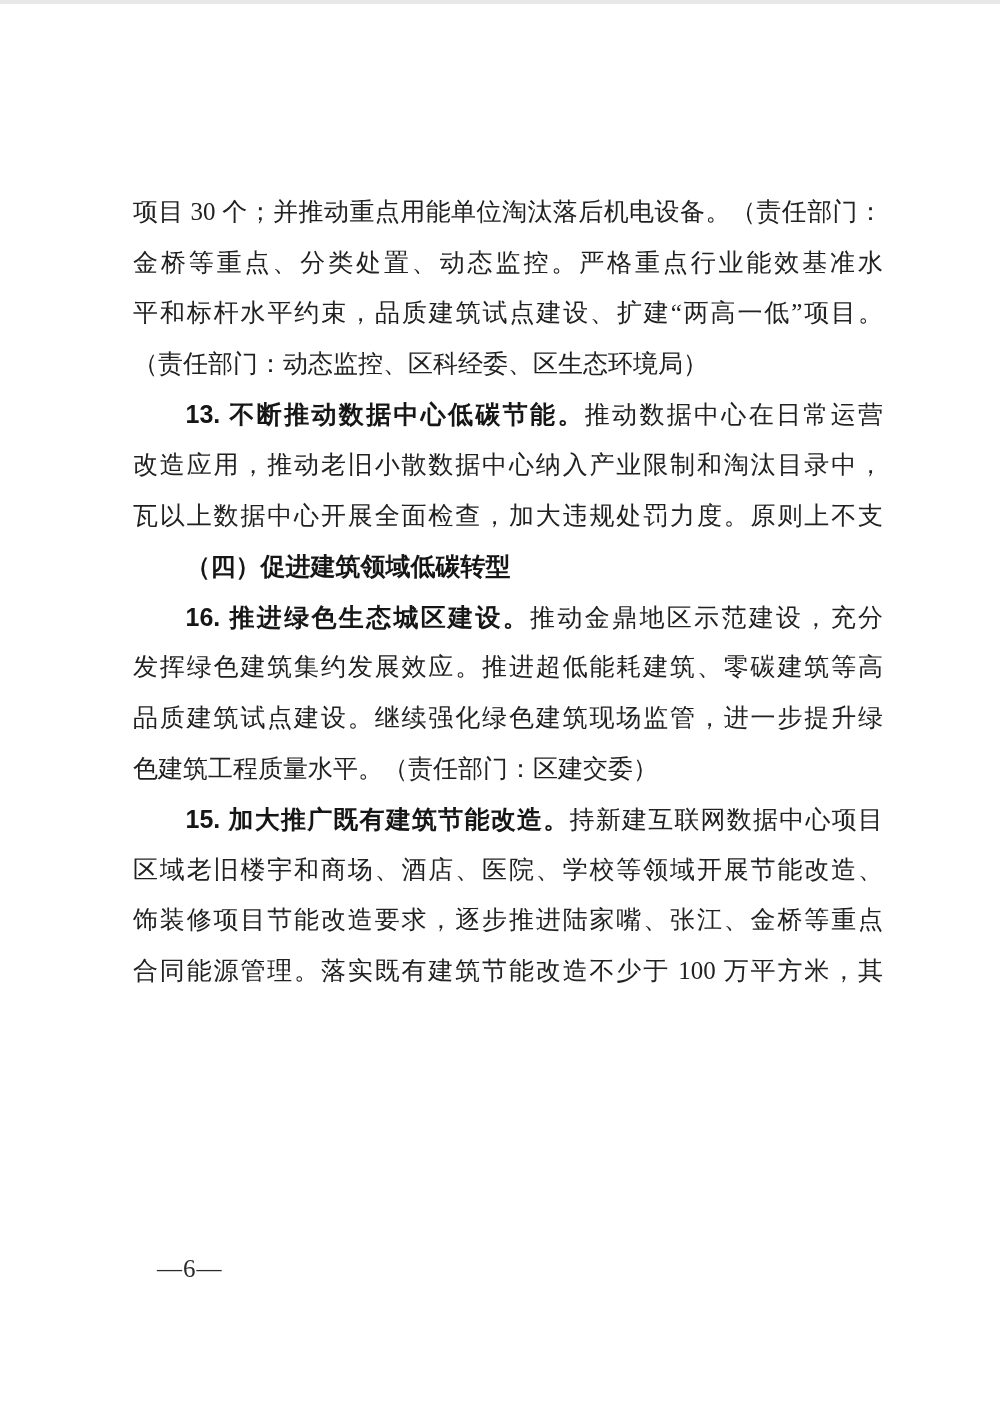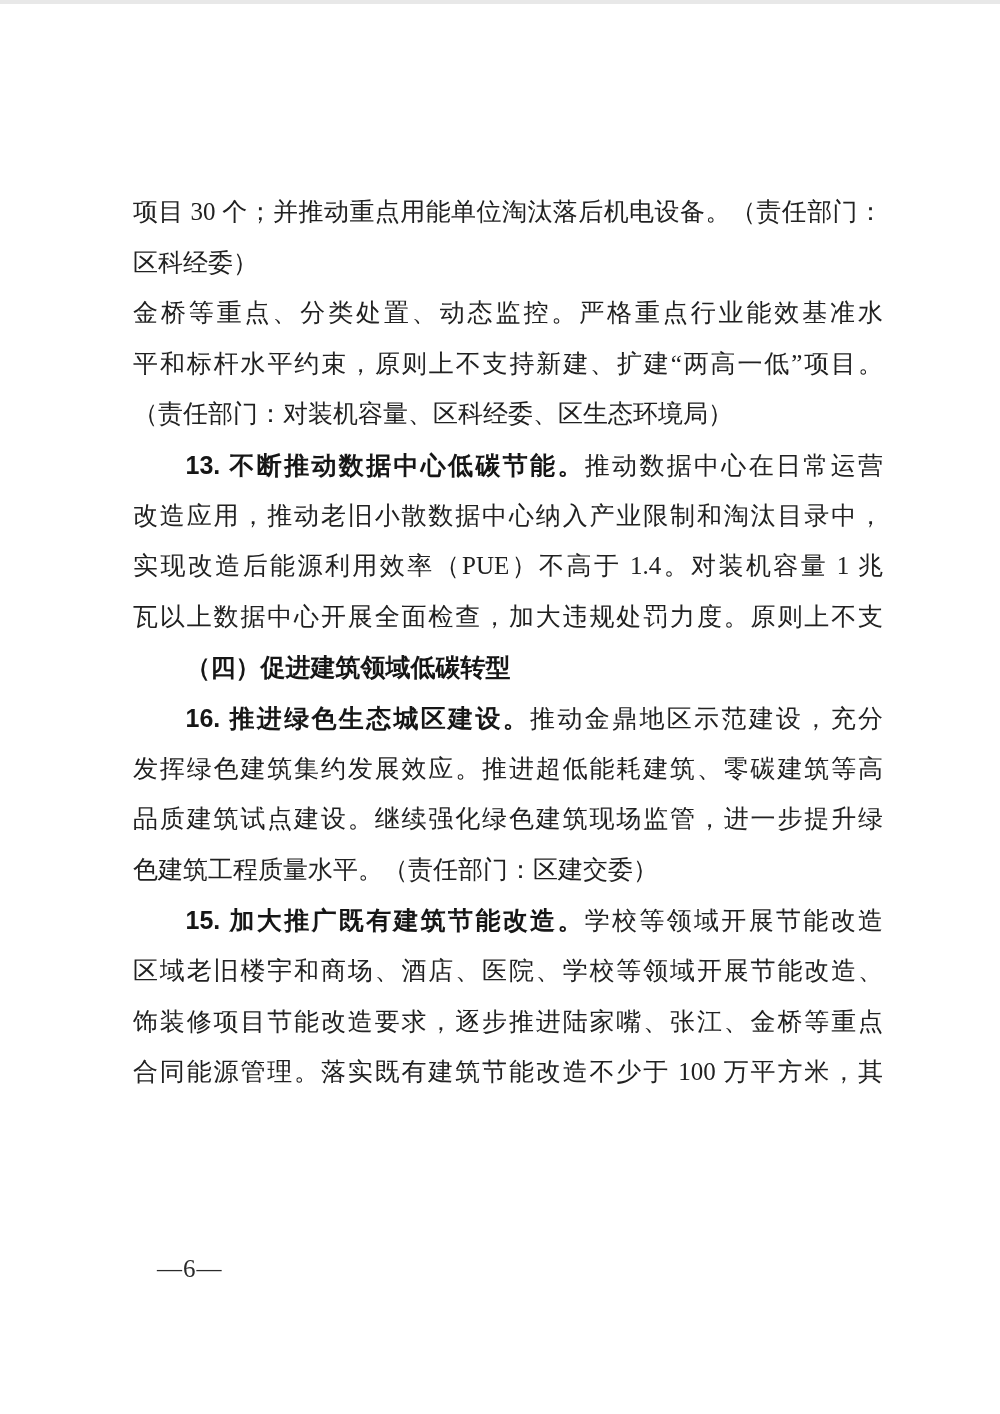--- a/index.html
+++ b/index.html
@@ -56,32 +56,30 @@
     color: #2a2a2a;
     letter-spacing: 1px;
   }
 </style>
 </head>
 <body>
 
 <div class="page">
   <div class="doc-body">
       <div class="line just"><span class="seg">项目 30 个；并推动重点用能单位淘汰落后机电设备。（责任部门：</span></div>
-      <div class="line"><span class="seg">区科经委）</span></div>
       <div class="line just"><span class="seg">金桥等重点、分类处置、动态监控。严格重点行业能效基准水</span></div>
-      <div class="line just"><span class="seg">平和标杆水平约束，原则上不支持新建、扩建“两高一低”项目。</span></div>
-      <div class="line"><span class="seg">（责任部门：对装机容量、区科经委、区生态环境局）</span></div>
+      <div class="line just"><span class="seg">平和标杆水平约束，品质建筑试点建设、扩建“两高一低”项目。</span></div>
+      <div class="line"><span class="seg">（责任部门：动态监控、区科经委、区生态环境局）</span></div>
       <div class="line just indent"><span class="seg bold">13. 不断推动数据中心低碳节能。</span><span class="seg">推动数据中心在日常运营</span></div>
       <div class="line just"><span class="seg">改造应用，推动老旧小散数据中心纳入产业限制和淘汰目录中，</span></div>
-      <div class="line just"><span class="seg">实现改造后能源利用效率（PUE）不高于 1.4。对装机容量 1 兆</span></div>
       <div class="line just"><span class="seg">瓦以上数据中心开展全面检查，加大违规处罚力度。原则上不支</span></div>
       <div class="line indent"><span class="seg bold">（四）促进建筑领域低碳转型</span></div>
       <div class="line just indent"><span class="seg bold">16. 推进绿色生态城区建设。</span><span class="seg">推动金鼎地区示范建设，充分</span></div>
       <div class="line just"><span class="seg">发挥绿色建筑集约发展效应。推进超低能耗建筑、零碳建筑等高</span></div>
       <div class="line just"><span class="seg">品质建筑试点建设。继续强化绿色建筑现场监管，进一步提升绿</span></div>
       <div class="line"><span class="seg">色建筑工程质量水平。（责任部门：区建交委）</span></div>
-      <div class="line just indent"><span class="seg bold">15. 加大推广既有建筑节能改造。</span><span class="seg">学校等领域开展节能改造</span></div>
+      <div class="line just indent"><span class="seg bold">15. 加大推广既有建筑节能改造。</span><span class="seg">持新建互联网数据中心项目</span></div>
       <div class="line just"><span class="seg">区域老旧楼宇和商场、酒店、医院、学校等领域开展节能改造、</span></div>
       <div class="line just"><span class="seg">饰装修项目节能改造要求，逐步推进陆家嘴、张江、金桥等重点</span></div>
       <div class="line just"><span class="seg">合同能源管理。落实既有建筑节能改造不少于 100 万平方米，其</span></div>
     </div>
   <div class="page-number">—6—</div>
 </div>
 
 </body></html>

